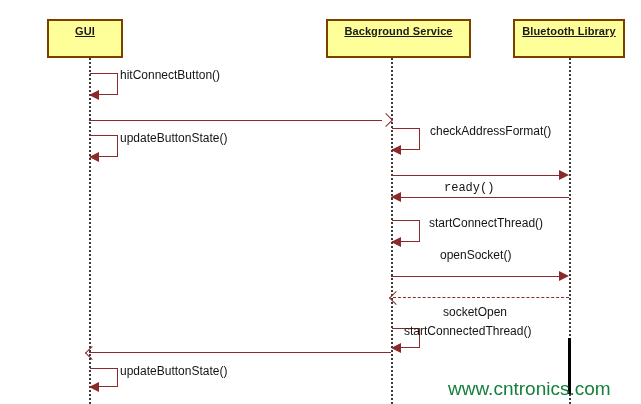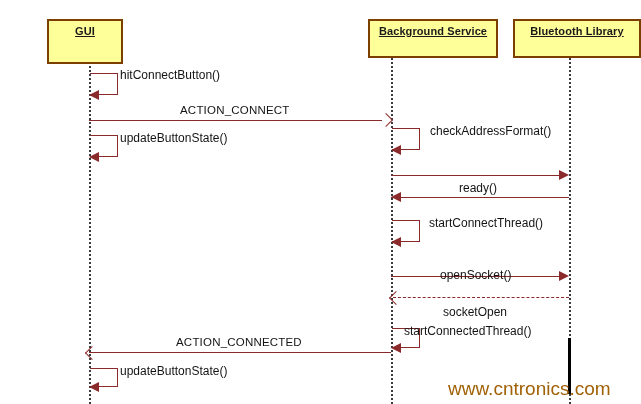--- a/index.html
+++ b/index.html
@@ -109,90 +109,88 @@
     border-top: 1.5px solid #8B2A2A;
     border-right: 1.5px solid #8B2A2A;
     border-bottom: 1.5px solid #8B2A2A;
     border-left: none;
   }
 
   
   .watermark {
     position: absolute;
     font-size: 19px;
-    color: #a16207;
+    color: #15803d;
     white-space: nowrap;
     font-family: "Liberation Sans", sans-serif;
   }
 </style>
 </head>
 <body>
 
 <div id="diagram-canvas">
 
   <div class="lifeline" style="left:89px; top:58px; height:346px;"></div>
   <div class="lifeline" style="left:391px; top:58px; height:346px;"></div>
   <div class="lifeline" style="left:569px; top:58px; height:346px;"></div>
 
   <div class="activation-bar" style="left:568px; top:338px; height:56px;"></div>
 
-  <div class="participant-box" style="left:47px; top:19px; width:76px; height:45px;">
+  <div class="participant-box" style="left:47px; top:19px; width:76px; height:39px;">
     <span class="participant-label">GUI</span>
   </div>
 
-  <div class="participant-box" style="left:326px; top:19px; width:130px; height:39px;margin-left:42px;">
+  <div class="participant-box" style="left:326px; top:19px; width:145px; height:39px;">
     <span class="participant-label">Background Service</span>
   </div>
 
-  <div class="participant-box" style="left:513px; top:19px; width:128px; height:39px;">
+  <div class="participant-box" style="left:513px; top:19px; width:112px; height:39px;">
     <span class="participant-label">Bluetooth Library</span>
   </div>
 
   <div class="self-call" style="left:90px; top:73px; width:28px; height:22px;"></div>
   <div class="arrow-head left" style="left:89px; top:90px;"></div>
   <div class="msg-label" style="left:120px; top:68px;">hitConnectButton()</div>
 
   <div class="msg-line" style="left:89px; top:120px; width:293px;"></div>
   <div class="arrow-head open-right" style="left:381px; top:115px;"></div>
-  <div class="msg-label caps" style="left:180px; top:104px;">ACTION_CONNECT</div>
 
   <div class="self-call" style="left:392px; top:128px; width:28px; height:22px;"></div>
   <div class="arrow-head left" style="left:391px; top:145px;"></div>
   <div class="msg-label" style="left:430px; top:124px;">checkAddressFormat()</div>
 
   <div class="self-call" style="left:90px; top:135px; width:28px; height:22px;"></div>
   <div class="arrow-head left" style="left:89px; top:152px;"></div>
   <div class="msg-label" style="left:120px; top:131px;">updateButtonState()</div>
 
   <div class="msg-line" style="left:391px; top:175px; width:170px;"></div>
   <div class="arrow-head right" style="left:559px; top:170px;"></div>
 
   <div class="msg-line" style="left:391px; top:197px; width:178px;"></div>
   <div class="arrow-head left" style="left:391px; top:192px;"></div>
-  <div class="msg-label" style="left:459px; top:181px;">ready()</div>
+  <div class="msg-label" style="left:444px; top:181px;font-family:Liberation Mono, monospace;">ready()</div>
 
   <div class="self-call" style="left:392px; top:220px; width:28px; height:22px;"></div>
   <div class="arrow-head left" style="left:391px; top:237px;"></div>
   <div class="msg-label" style="left:429px; top:216px;">startConnectThread()</div>
 
   <div class="msg-line" style="left:391px; top:276px; width:170px;"></div>
   <div class="arrow-head right" style="left:559px; top:271px;"></div>
-  <div class="msg-label" style="left:440px; top:268px;text-align:right;">openSocket()</div>
+  <div class="msg-label" style="left:440px; top:248px;text-align:right;">openSocket()</div>
 
   <div class="msg-line dashed" style="left:393px; top:297px; width:176px;"></div>
   <div class="arrow-head open-left" style="left:391px; top:293px;"></div>
   <div class="msg-label" style="left:443px; top:281px;margin-top:24px;">socketOpen</div>
 
   <div class="self-call" style="left:392px; top:328px; width:28px; height:20px;"></div>
   <div class="arrow-head left" style="left:391px; top:343px;"></div>
   <div class="msg-label" style="left:404px; top:324px;">startConnectedThread()</div>
 
   <div class="msg-line" style="left:89px; top:352px; width:302px;"></div>
   <div class="arrow-head open-left" style="left:87px; top:348px;"></div>
-  <div class="msg-label caps" style="left:176px; top:336px;">ACTION_CONNECTED</div>
 
   <div class="self-call" style="left:90px; top:368px; width:28px; height:19px;"></div>
   <div class="arrow-head left" style="left:89px; top:382px;"></div>
   <div class="msg-label" style="left:120px; top:364px;">updateButtonState()</div>
 
   <div class="watermark" style="left:448px; top:378px;">www.cntronics.com</div>
 
 </div>
 
 </body></html>

